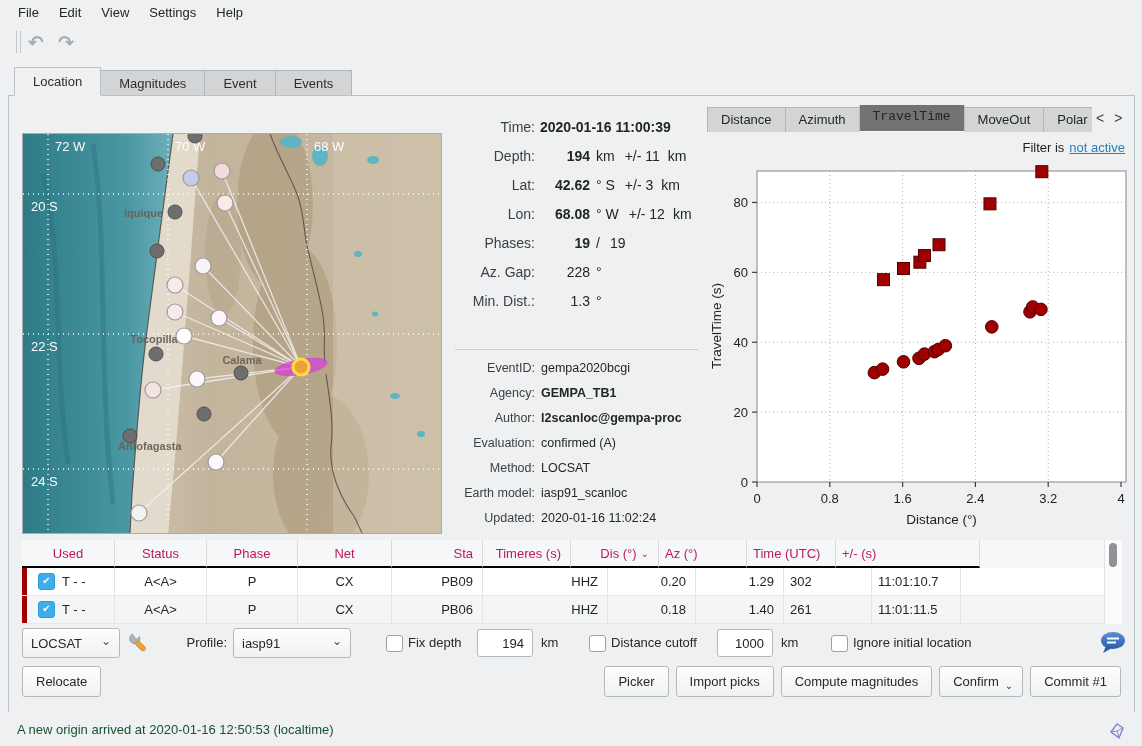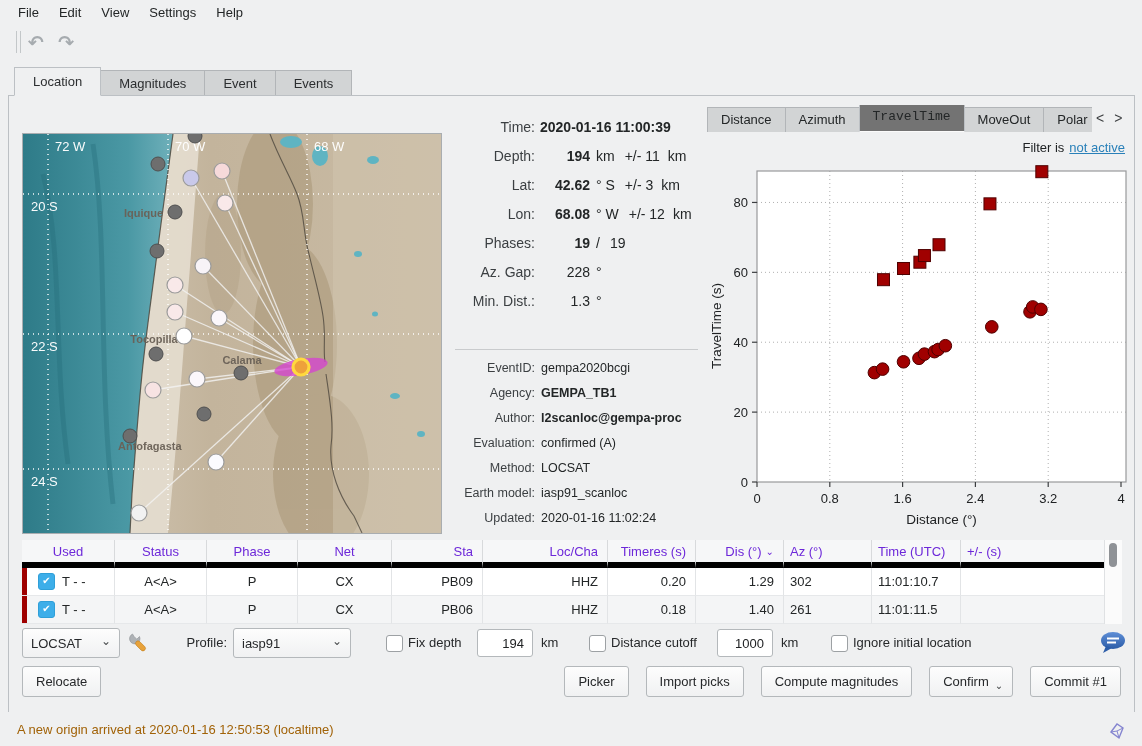--- a/index.html
+++ b/index.html
@@ -46,43 +46,43 @@
   .ptab.active{height:27px;line-height:26px;background:#737373;border:1px solid #bcc0c4;border-bottom:1px solid #fbfbfb;z-index:2;font-family:Liberation Mono, monospace;}
   #ptab-arrows{position:absolute;left:1096px;top:110px;font-size:14px;color:#3c3f41;display:flex;gap:10px;}
   #filter-line{position:absolute;right:17px;top:140px;font-size:13px;color:#202325;}
   #filter-link{color:#2980b9;text-decoration:underline;margin-left:5px;}
   #tt-chart{position:absolute;left:705px;top:158px;}
   
   #arrivals{position:absolute;left:22px;top:540px;width:1100px;height:84px;background:#fff;font-size:13px;}
   .trow{display:flex;height:28px;}
   .thead{background:#f6f7f8;}
   .tcell{height:28px;display:flex;align-items:center;border-right:1px solid #e2e4e6;border-bottom:1px solid #e6e8ea;box-sizing:border-box;position:relative;overflow:hidden;white-space:nowrap;}
-  .thead .tcell{border-right:1px solid #d8dadc;border-bottom:6px solid #000000;color:#6d28d9;}
+  .thead .tcell{border-right:1px solid #d8dadc;border-bottom:2px solid #000000;color:#be185d;}
   .al{justify-content:flex-start;padding-left:6px;}
   .ac{justify-content:center;}
   .ar{justify-content:flex-end;padding-right:9px;}
   .redbar{position:absolute;left:0;top:0;bottom:0;width:5px;background:#9f0000;}
   .chk-used{width:15px;height:15px;background:#3daee9;border:1px solid #2f9fd8;border-radius:3px;margin:0 7px 0 10px;color:#fff;font-size:10px;line-height:14px;text-align:center;flex:none;}
   .vscroll{position:absolute;right:0;top:0;width:17px;height:84px;background:#fbfbfb;border-left:1px solid #dfe1e3;}
   .vthumb{position:absolute;left:4px;top:3px;width:8px;height:24px;border-radius:4px;background:#8f9296;}
   
   .combo,.btn{background:linear-gradient(#fdfdfd,#f0f1f2);border:1px solid #b4b8bb;border-radius:3px;color:#26282a;}
   .combo{display:flex;align-items:center;justify-content:space-between;padding:0 8px;}
   .combo .chev{color:#4a4d4f;font-size:12px;margin-top:-5px;}
   .num-input{background:#fff;border:1px solid #b4b8bb;border-radius:3px;text-align:right;padding:0 8px;font-size:13px;color:#202224;font-family:inherit;box-sizing:border-box;}
   .chkbox{width:15px;height:15px;background:#fff;border:1px solid #9da1a4;border-radius:3px;flex:none;}
   .ctl-label{color:#26282a;}
   #controls{position:absolute;left:0;top:628px;width:1142px;height:30px;}
   #buttons-row{position:absolute;left:0;top:666px;width:1142px;height:31px;}
   .btn{display:flex;align-items:center;justify-content:center;padding:0 13px;height:31px;box-sizing:border-box;}
-  #btn-right{position:absolute;right:21px;top:0;display:flex;gap:17px;border-radius:11px;}
+  #btn-right{position:absolute;right:21px;top:0;display:flex;gap:7px;border-radius:11px;}
   #confirm-chev{font-size:10px;color:#3c3f41;margin:8px -4px 0 6px;}
   
   #statusbar{position:absolute;left:0;top:712px;width:1142px;height:34px;background:#eff0f1;display:flex;align-items:center;}
-  #status-text{margin-left:17px;color:#a16207;}
+  #status-text{margin-left:17px;color:#14532d;}
   #status-icon{position:absolute;right:14px;top:8px;}
   .abs{position:absolute;}
 </style>
 </head>
 <body>
 
 <div id="menubar">
     <div class="menu-item">File</div>
     <div class="menu-item">Edit</div>
     <div class="menu-item">View</div>
@@ -358,23 +358,20 @@
       </div>
       <div class="tcell ac" style="width: 91px;">
         <span>Phase</span>
       </div>
       <div class="tcell ac" style="width: 94px;">
         <span>Net</span>
       </div>
       <div class="tcell ar" style="width: 91px;">
         <span>Sta</span>
       </div>
-      <div class="tcell ar" style="width: 125px;">
-        <span>Loc/Cha</span>
-      </div>
       <div class="tcell ar" style="width: 88px;">
         <span>Timeres (s)</span>
       </div>
       <div class="tcell ar" style="width: 88px;">
         <span>Dis (°)</span>
         <span style="font-size: 10px; margin-left: 4px;"> ⌄</span>
       </div>
       <div class="tcell al" style="width: 88px;">
         <span>Az (°)</span>
       </div>

